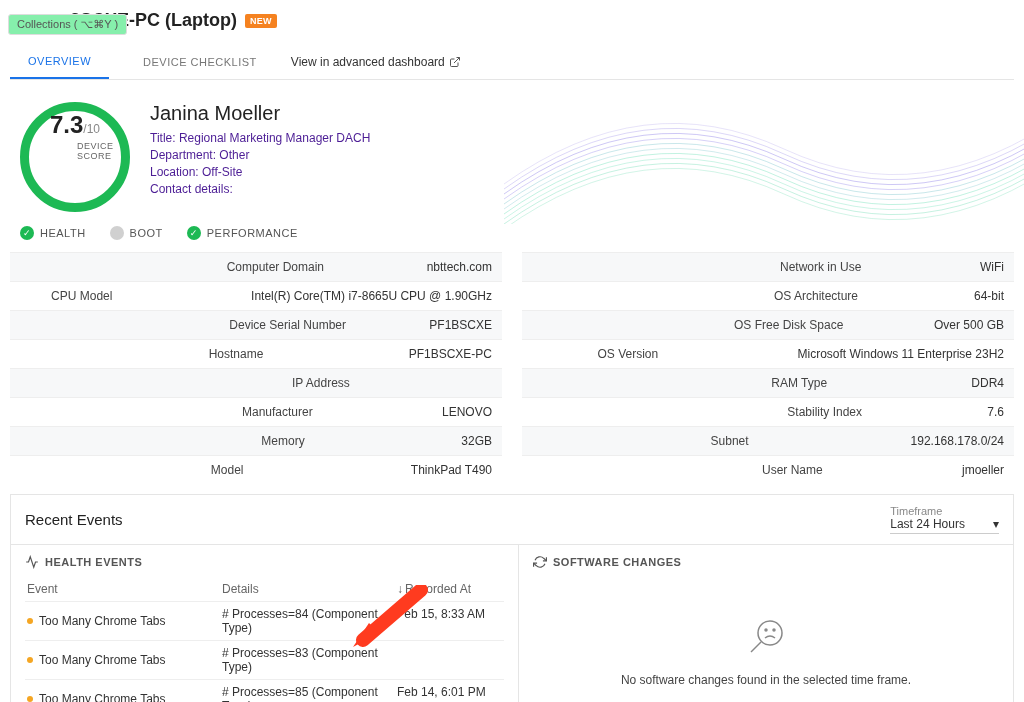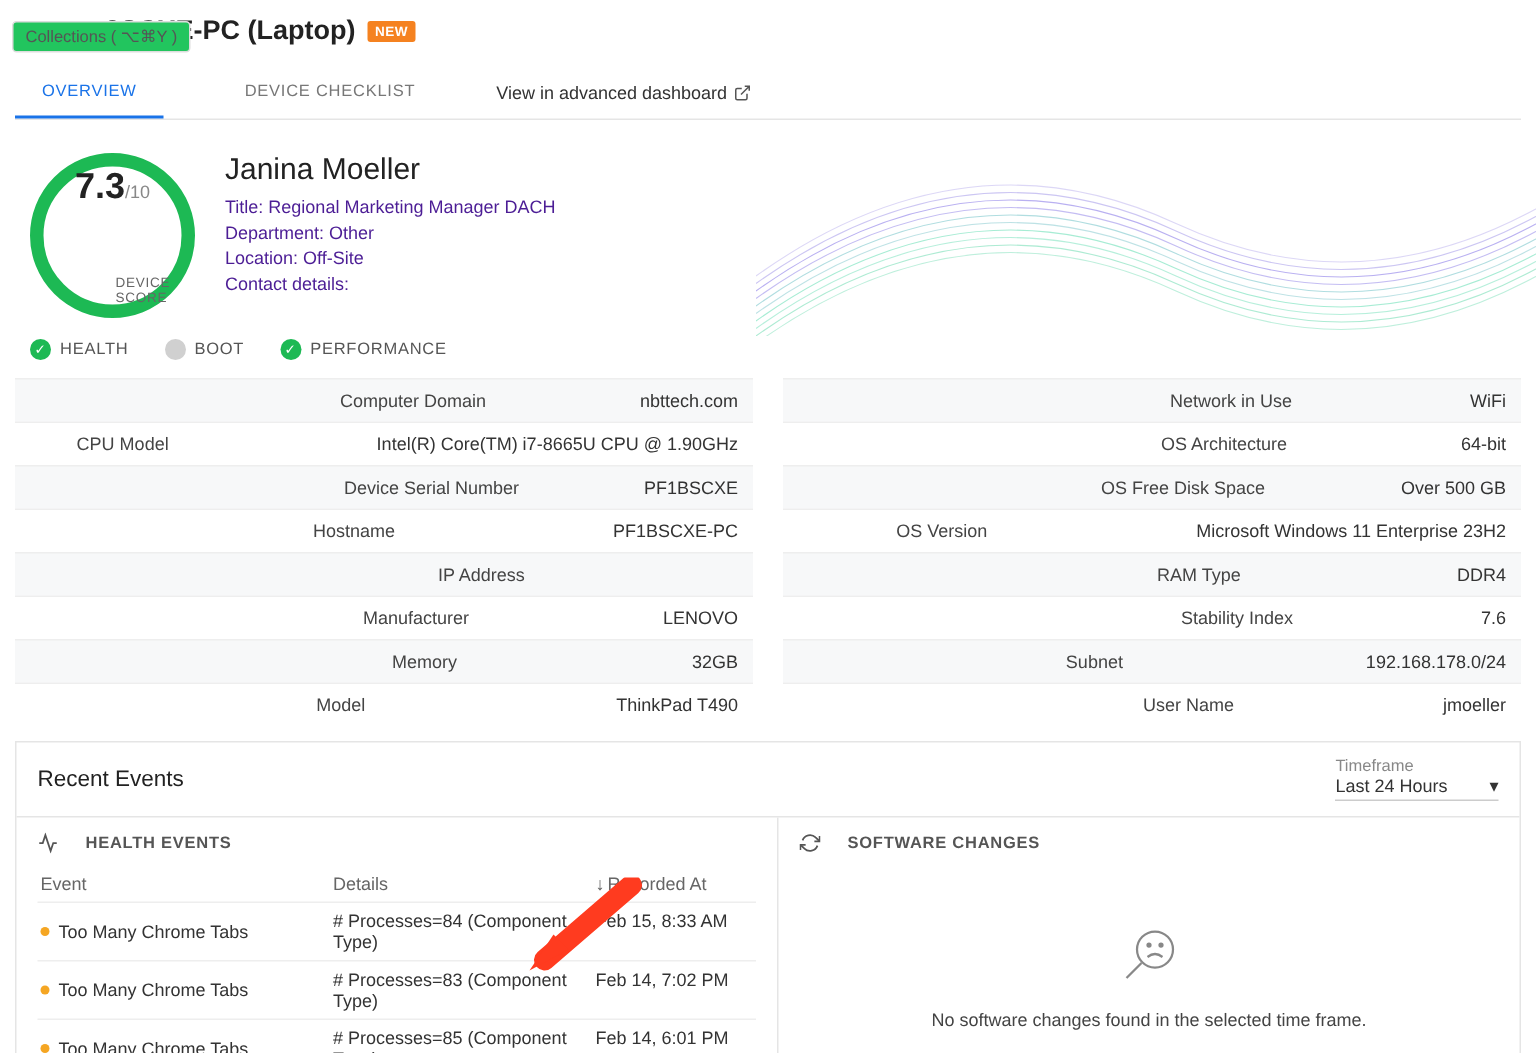--- a/index.html
+++ b/index.html
@@ -1,28 +1,28 @@
 <!DOCTYPE html>
 <html><head>
 <meta charset="utf-8">
 <style>
 * { box-sizing: border-box; margin: 0; padding: 0; }
 body { font-family: -apple-system, BlinkMacSystemFont, "Segoe UI", Arial, sans-serif; font-size: 12px; color: #333; background: #fff; width: 1024px; }
-.top-tooltip { position: absolute; top: 14px; left: 8px; background: #22c55e; border: 1px solid #ddd; border-radius: 3px; padding: 3px 8px; font-size: 11px; color: #555; z-index: 10; }
+.top-tooltip { position: absolute; top: 14px; left: 8px; background: #86efac; border: 1px solid #ddd; border-radius: 3px; padding: 3px 8px; font-size: 11px; color: #555; z-index: 10; }
 .header { padding: 10px 10px 4px 10px; }
 .title-row { display: flex; align-items: center; gap: 8px; }
 .device-title { font-size: 18px; font-weight: 600; color: #222; padding-left: 60px; }
 .new-badge { background: #f58220; color: #fff; font-size: 9px; font-weight: 700; padding: 2px 5px; border-radius: 2px; letter-spacing: 0.3px; }
-.tabs-row { display: flex; gap: 36px; border-bottom: 1px solid #e5e5e5; margin-top: 14px; }
+.tabs-row { display: flex; align-items: center; gap: 16px; border-bottom: 1px solid #e5e5e5; margin-top: 14px; }
 .tab { padding: 10px 18px; font-size: 11px; letter-spacing: 0.5px; color: #777; cursor: pointer; }
 .tab.active { color: #1a73e8; border-bottom: 2px solid #1a73e8; font-weight: 500; }
 .adv-link { font-size: 12px; color: #333; display: flex; align-items: center; gap: 4px; cursor: pointer; }
 .adv-link svg { width: 12px; height: 12px; }
 .info-section { display: flex; padding: 18px 10px 12px 20px; gap: 20px; position: relative; overflow: hidden; }
-.score-ring { width: 110px; height: 110px; border-radius: 50%; border: 9px solid #1db954; display: flex; flex-direction: column; align-items: center; justify-content: space-between; flex-shrink: 0; }
+.score-ring { width: 110px; height: 110px; border-radius: 50%; border: 9px solid #1db954; display: flex; flex-direction: column; align-items: center; justify-content: flex-start; flex-shrink: 0; }
 .score-val { font-size: 24px; font-weight: 700; color: #222; }
 .score-max { font-size: 12px; color: #888; }
 .score-label { font-size: 9px; color: #666; letter-spacing: 0.5px; margin-top: 2px; padding-left: 48px; }
 .user-info { flex: 1; }
 .user-name { font-size: 20px; color: #222; margin-bottom: 6px; }
 .user-line { font-size: 12px; color: #4c1d95; margin-bottom: 3px; }
 .wave-decor { position: absolute; right: -40px; top: -10px; width: 560px; height: 170px; pointer-events: none; }
 .status-row { display: flex; gap: 24px; padding: 2px 20px 12px 20px; }
 .status-item { display: flex; align-items: center; gap: 6px; font-size: 11px; letter-spacing: 0.5px; color: #555; }
 .status-dot { width: 14px; height: 14px; border-radius: 50%; display: inline-flex; align-items: center; justify-content: center; color: #fff; font-size: 9px; }
@@ -35,21 +35,21 @@
 .prop-label { width: 200px; color: #444; }
 .prop-val { color: #333; }
 .panel { margin: 0 10px; border: 1px solid #e5e5e5; }
 .panel-head { display: flex; justify-content: space-between; align-items: center; padding: 10px 14px; }
 .panel-title { font-size: 15px; color: #222; }
 .timeframe { font-size: 11px; color: #888; text-align: left; }
 .timeframe-sel { display: flex; align-items: center; gap: 28px; font-size: 12px; color: #333; cursor: pointer; border-bottom: 1px solid #ccc; padding-bottom: 2px; }
 .panel-body { display: flex; border-top: 1px solid #e5e5e5; }
 .events-col { flex: 1; border-right: 1px solid #e5e5e5; padding: 10px 14px; position: relative; }
 .changes-col { flex: 1; padding: 10px 14px; }
-.section-head { display: flex; align-items: center; gap: 18px; font-size: 11px; font-weight: 600; letter-spacing: 0.5px; color: #555; margin-bottom: 8px; }
+.section-head { display: flex; align-items: center; gap: 6px; font-size: 11px; font-weight: 600; letter-spacing: 0.5px; color: #555; margin-bottom: 8px; }
 .section-head svg { width: 14px; height: 14px; }
 .ev-table { width: 100%; }
 .ev-header, .ev-row { display: flex; font-size: 12px; padding: 5px 2px; border-bottom: 1px solid #eee; }
 .ev-header { color: #666; }
 .ev-col-event { width: 195px; display: flex; align-items: center; gap: 6px; }
 .ev-col-details { width: 175px; }
 .ev-col-time { width: 105px; text-align: left; }
 .ev-dot { width: 6px; height: 6px; border-radius: 50%; background: #f5a623; flex-shrink: 0; }
 .ev-col-time.head { display: flex; align-items: center; gap: 2px; }
 .arrow-annot { position: absolute; left: 340px; top: 40px; pointer-events: none; }
@@ -227,21 +227,20 @@
               </div>
               <div class="ev-col-details"># Processes=84 (Component Type)</div>
               <div class="ev-col-time">Feb 15, 8:33 AM</div>
             </div>
             <div class="ev-row">
               <div class="ev-col-event">
                 <span class="ev-dot"></span>
                 <span>Too Many Chrome Tabs</span>
               </div>
               <div class="ev-col-details"># Processes=83 (Component Type)</div>
-              <div class="ev-col-time">Feb 14, 7:02 PM</div>
             </div>
             <div class="ev-row">
               <div class="ev-col-event">
                 <span class="ev-dot"></span>
                 <span>Too Many Chrome Tabs</span>
               </div>
               <div class="ev-col-details"># Processes=85 (Component Type)</div>
               <div class="ev-col-time">Feb 14, 6:01 PM</div>
             </div>
           </div>

